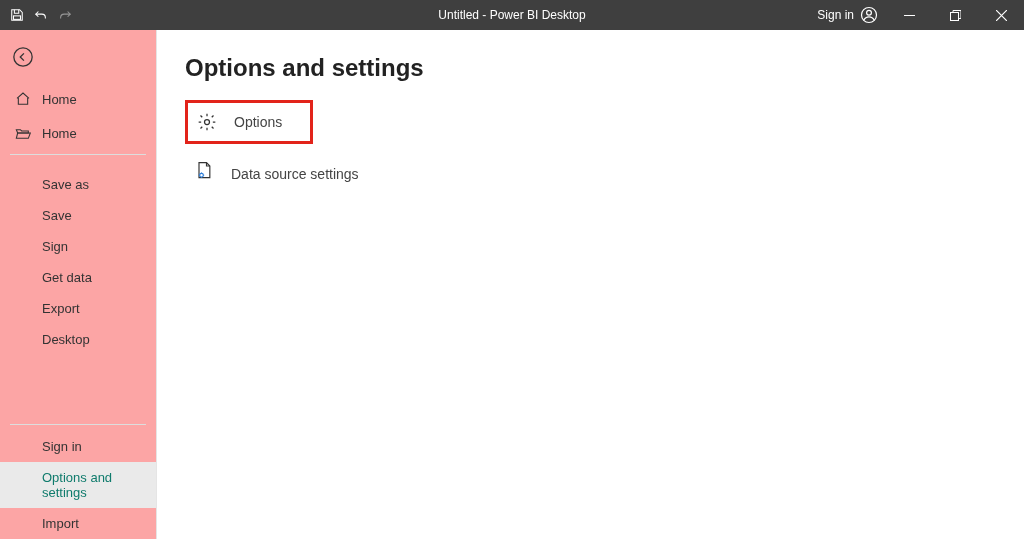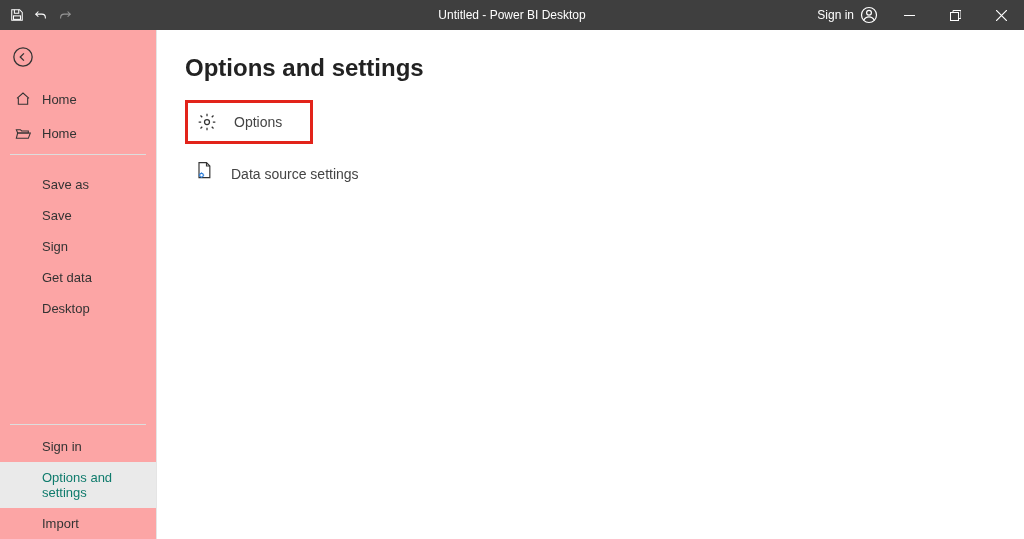--- a/index.html
+++ b/index.html
@@ -134,20 +134,23 @@
       <div class="nav-item noicon">
           <span>Save</span>
         </div>
       <div class="nav-item noicon">
           <span>Sign</span>
         </div>
       <div class="nav-item noicon">
           <span>Get data</span>
         </div>
       <div class="nav-item noicon">
+          <span>Export</span>
+        </div>
+      <div class="nav-item noicon">
           <span>Desktop</span>
         </div>
     </div>
 
     <div class="bottom-group">
       <div class="divider2"></div>
       <div class="nav-item bottom">
           <span>Sign in</span>
         </div>
       <div class="nav-item bottom active">

